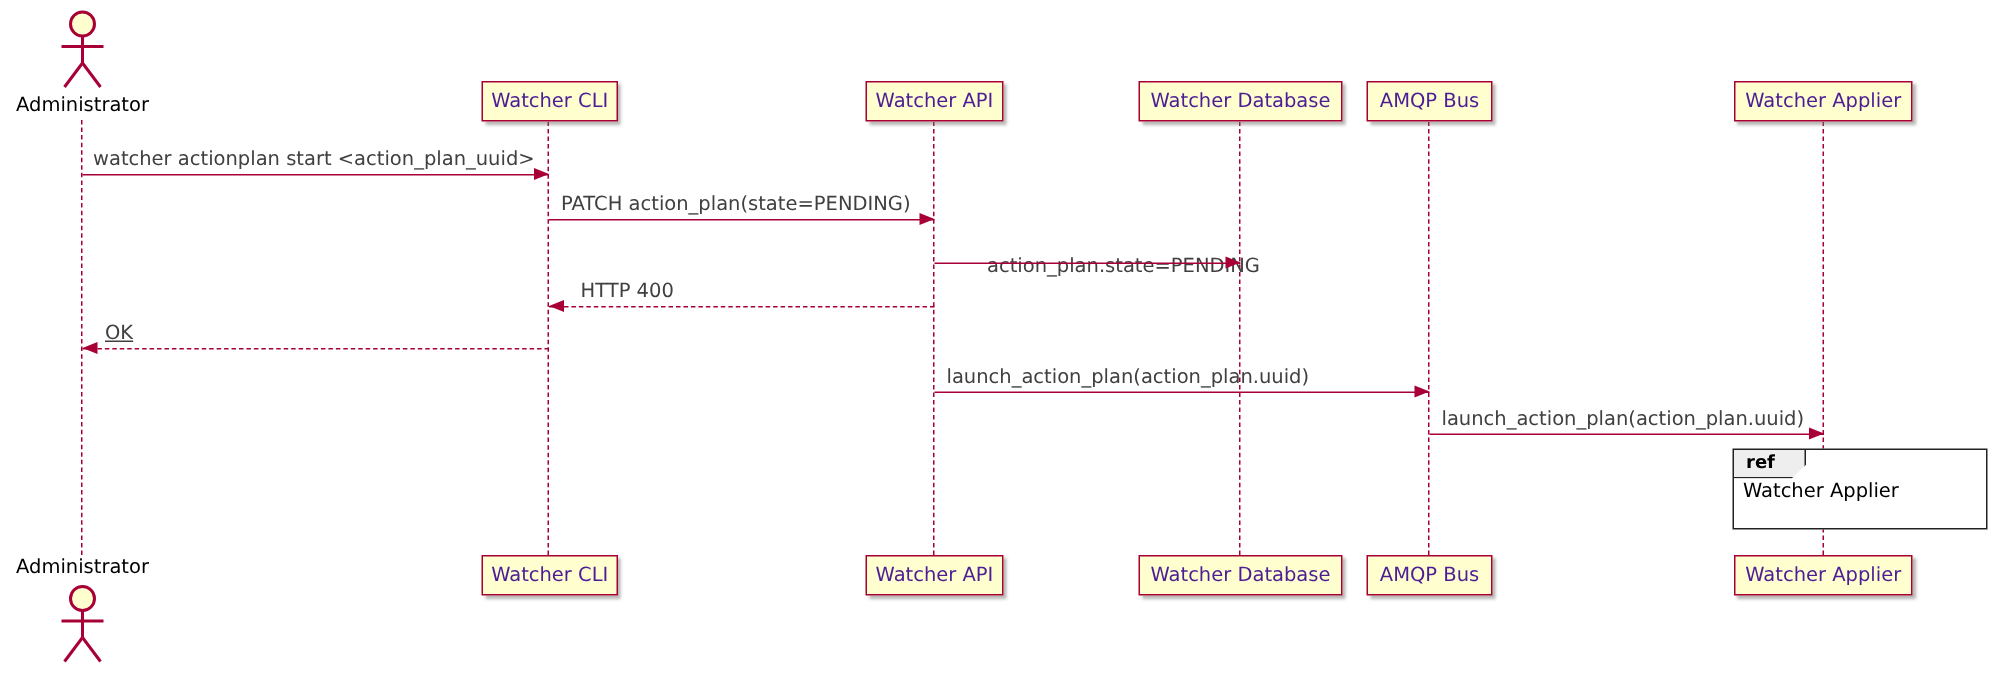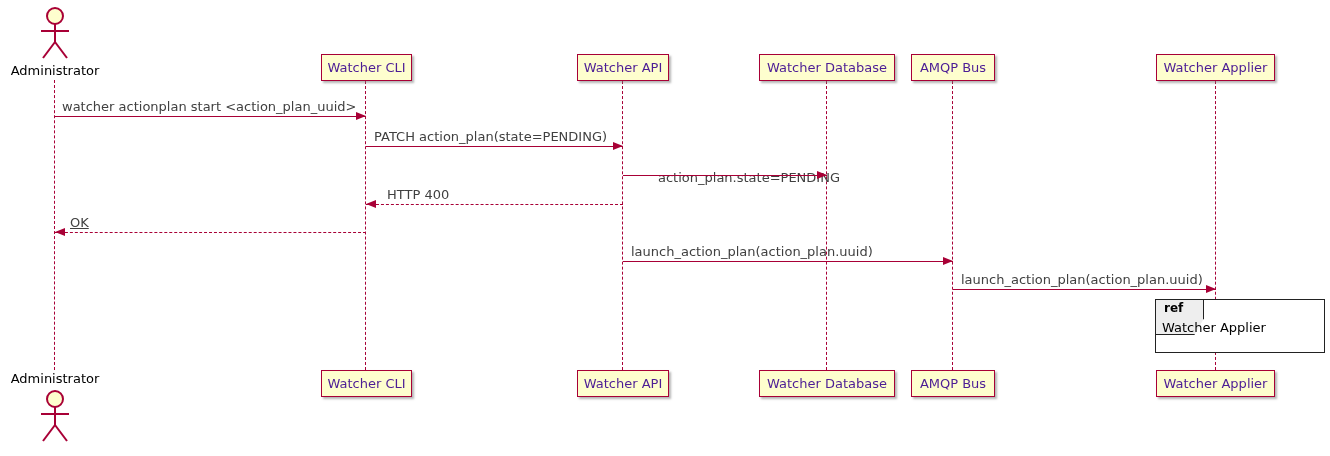--- a/index.html
+++ b/index.html
@@ -78,21 +78,21 @@
   .actor-figure { position: absolute; }
   .ref-box {
     position: absolute;
     background: #ffffff;
     border: 1.5px solid #222222;
   }
   .ref-header {
     position: absolute;
     left: 0; top: 0;
     width: 48px;
-    height: 35px;
+    height: 19px;
     background: #EEEEEE;
     border-right: 1.5px solid #222222;
     border-bottom: 1.5px solid #222222;
     clip-path: polygon(0 0, 100% 0, 100% 52%, 80% 100%, 0 100%);
     font-size: 12px;
     font-weight: bold;
     padding: 1px 0 0 8px;
     color: #000;
   }
   .ref-text {

